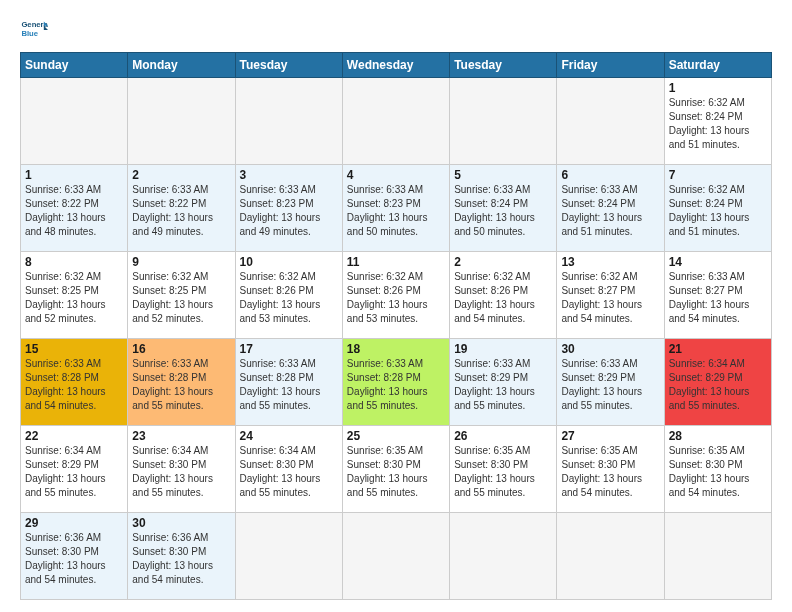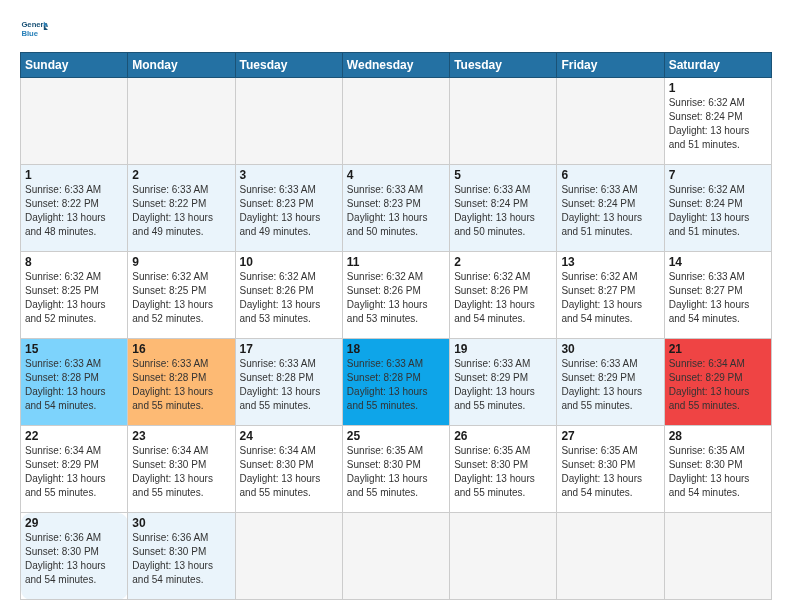--- a/index.html
+++ b/index.html
@@ -187,33 +187,33 @@
           <td>
             <span class="day-num">13</span>
             <div class="day-info">Sunrise: 6:32 AM<br>Sunset: 8:27 PM<br>Daylight: 13 hours and 54 minutes.</div>
           </td>
           <td>
             <span class="day-num">14</span>
             <div class="day-info">Sunrise: 6:33 AM<br>Sunset: 8:27 PM<br>Daylight: 13 hours and 54 minutes.</div>
           </td>
         </tr>
         <tr>
-          <td style="background: #7dd3fc;">
+          <td style="background: #eab308;">
             <span class="day-num">15</span>
             <div class="day-info">Sunrise: 6:33 AM<br>Sunset: 8:28 PM<br>Daylight: 13 hours and 54 minutes.</div>
           </td>
           <td style="background: #fdba74;">
             <span class="day-num">16</span>
             <div class="day-info">Sunrise: 6:33 AM<br>Sunset: 8:28 PM<br>Daylight: 13 hours and 55 minutes.</div>
           </td>
           <td style="background: rgb(234, 244, 251);">
             <span class="day-num">17</span>
             <div class="day-info">Sunrise: 6:33 AM<br>Sunset: 8:28 PM<br>Daylight: 13 hours and 55 minutes.</div>
           </td>
-          <td style="background: #0ea5e9;">
+          <td style="background: #bef264;">
             <span class="day-num">18</span>
             <div class="day-info">Sunrise: 6:33 AM<br>Sunset: 8:28 PM<br>Daylight: 13 hours and 55 minutes.</div>
           </td>
           <td style="background: rgb(234, 244, 251);">
             <span class="day-num">19</span>
             <div class="day-info">Sunrise: 6:33 AM<br>Sunset: 8:29 PM<br>Daylight: 13 hours and 55 minutes.</div>
           </td>
           <td style="background: rgb(234, 244, 251);">
             <span class="day-num">30</span>
             <div class="day-info">Sunrise: 6:33 AM<br>Sunset: 8:29 PM<br>Daylight: 13 hours and 55 minutes.</div>
@@ -247,21 +247,21 @@
           <td>
             <span class="day-num">27</span>
             <div class="day-info">Sunrise: 6:35 AM<br>Sunset: 8:30 PM<br>Daylight: 13 hours and 54 minutes.</div>
           </td>
           <td>
             <span class="day-num">28</span>
             <div class="day-info">Sunrise: 6:35 AM<br>Sunset: 8:30 PM<br>Daylight: 13 hours and 54 minutes.</div>
           </td>
         </tr>
         <tr>
-          <td style="background: rgb(234, 244, 251); border-radius: 10px;">
+          <td style="background: rgb(234, 244, 251);">
             <span class="day-num">29</span>
             <div class="day-info">Sunrise: 6:36 AM<br>Sunset: 8:30 PM<br>Daylight: 13 hours and 54 minutes.</div>
           </td>
           <td style="background: rgb(234, 244, 251); margin-top: 36px;">
             <span class="day-num">30</span>
             <div class="day-info">Sunrise: 6:36 AM<br>Sunset: 8:30 PM<br>Daylight: 13 hours and 54 minutes.</div>
           </td>
           <td class="empty"></td>
           <td class="empty"></td>
           <td class="empty"></td>

